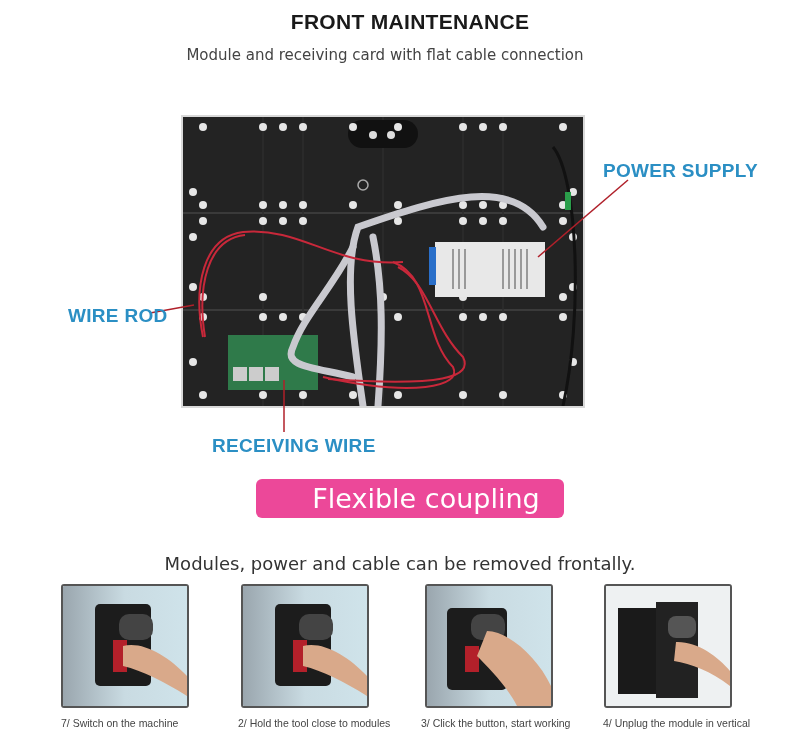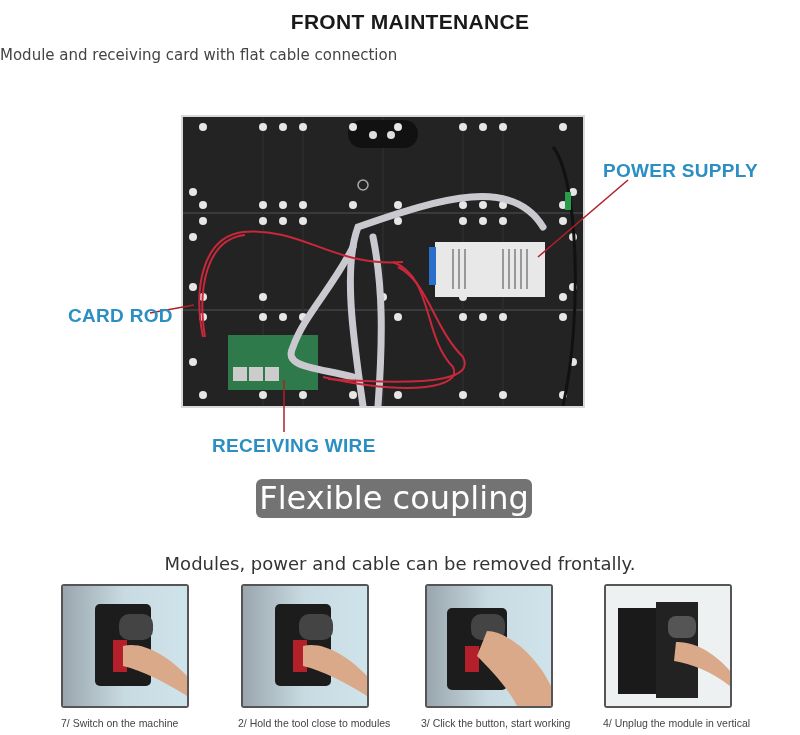--- a/index.html
+++ b/index.html
@@ -1,22 +1,22 @@
 <!DOCTYPE html>
 <html><head>
 <meta charset="utf-8">
 <style>
   html,body{margin:0;padding:0;background:#ffffff;}
   body{width:800px;height:735px;position:relative;overflow:hidden;font-family:"DejaVu Sans",sans-serif;}
   .abs{position:absolute;}
   .title{left:0;width:800px;top:10px;text-align:center;font-family:"Liberation Sans",sans-serif;font-weight:bold;font-size:21px;color:#1a1a1a;letter-spacing:0.3px;margin-left:10px;}
-  .subtitle{left:0;width:770px;top:46px;font-family:"DejaVu Sans",sans-serif;font-size:15px;color:#444;}
+  .subtitle{left:0;width:770px;top:46px;text-align:center;font-family:"DejaVu Sans",sans-serif;font-size:15px;color:#444;}
   .panel{left:181px;top:115px;width:404px;height:293px;background:#1f1f1f;border:2px solid #d9d9d9;box-sizing:border-box;}
   .label{font-family:"Liberation Sans",sans-serif;font-weight:bold;font-size:19px;color:#2b8fc4;letter-spacing:0.3px;}
-  .pill{left:256px;top:479px;width:276px;height:39px;background:#737373;border-radius:6px;color:#fff;font-family:"DejaVu Sans",sans-serif;font-size:32px;line-height:39px;text-align:center;}
+  .pill{left:256px;top:479px;width:276px;height:39px;background:#ec4899;border-radius:6px;color:#fff;font-family:"DejaVu Sans",sans-serif;font-size:27px;line-height:39px;text-align:center;padding-left:32px;}
   .mid{left:0;width:800px;top:553px;text-align:center;font-family:"DejaVu Sans",sans-serif;font-size:18px;color:#333;}
   .step{top:584px;width:128px;height:124px;border:2px solid #555;border-radius:3px;box-sizing:border-box;overflow:hidden;}
   .cap{top:717px;font-family:"Liberation Sans",sans-serif;font-size:10.5px;color:#444;white-space:nowrap;}
 </style>
 </head>
 <body>
 
 <div class="abs title">FRONT MAINTENANCE</div>
 <div class="abs subtitle">Module and receiving card with flat cable connection</div>
 
@@ -137,21 +137,21 @@
   </svg>
 </div>
 
 <svg class="abs" style="left:0;top:0;pointer-events:none" width="800" height="735">
   <line x1="628" y1="180" x2="538" y2="257" stroke="#b0202a" stroke-width="1.5"></line>
   <line x1="150" y1="313" x2="194" y2="305" stroke="#b0202a" stroke-width="1.5"></line>
   <line x1="284" y1="380" x2="284" y2="432" stroke="#b0202a" stroke-width="1.5"></line>
 </svg>
 
 <div class="abs label" style="left:603px;top:160px;">POWER SUPPLY</div>
-<div class="abs label" style="left:68px;top:305px;">CARD ROD</div>
+<div class="abs label" style="left:68px;top:305px;">WIRE ROD</div>
 <div class="abs label" style="left:212px;top:435px;">RECEIVING WIRE</div>
 
 <div class="abs pill">Flexible coupling</div>
 
 <div class="abs mid">Modules, power and cable can be removed frontally.</div>
 
 <div class="abs step" style="left:61px;">
   <svg width="124" height="120" viewBox="0 0 124 120">
     <defs>
         <linearGradient id="bg1" x1="0" x2="1">

